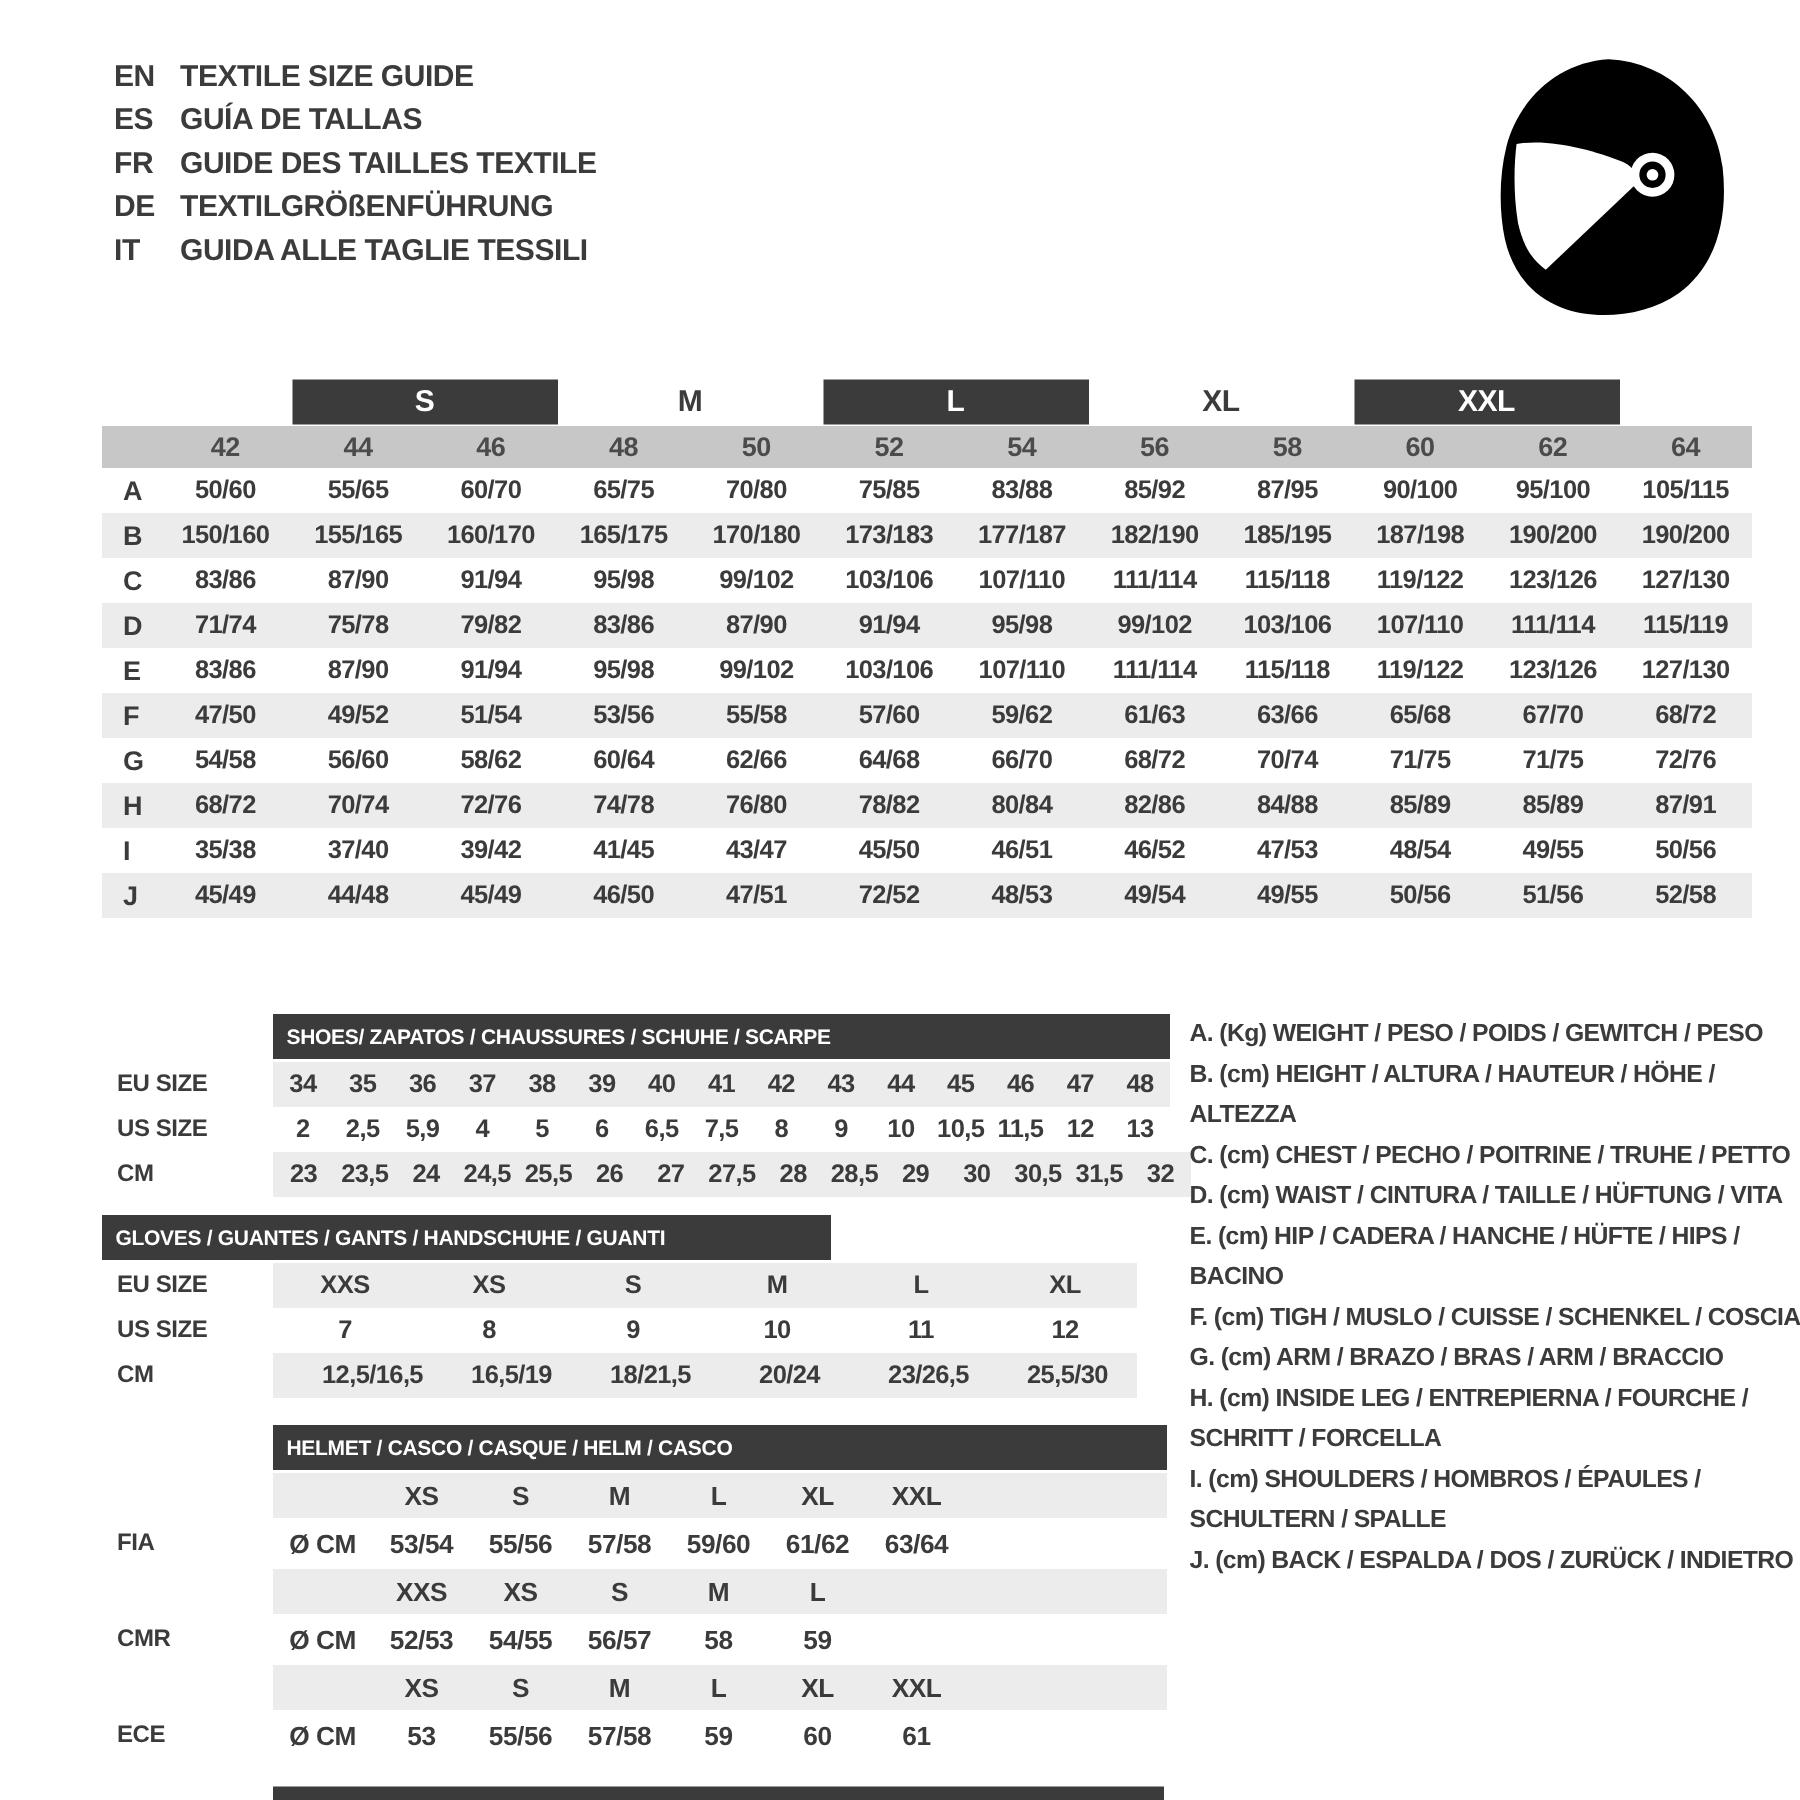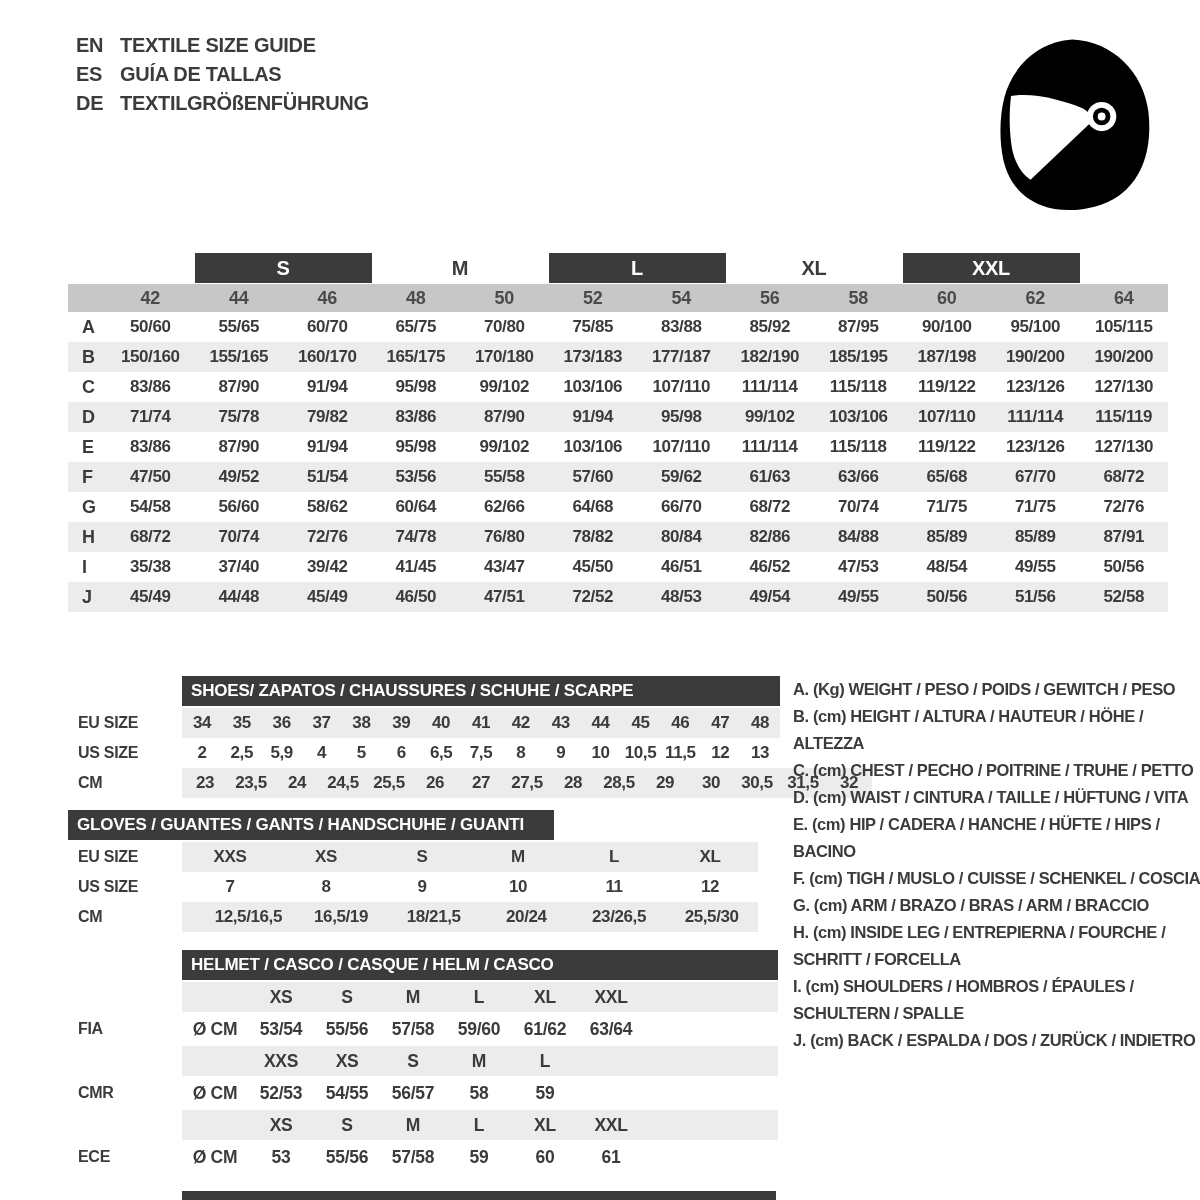--- a/index.html
+++ b/index.html
@@ -2,21 +2,21 @@
 <html><head>
 <meta charset="utf-8">
 <style>
   *{box-sizing:border-box;}
   html,body{margin:0;padding:0;background:#fff;}
   #page{position:relative;width:1200px;height:1200px;background:#fff;overflow:hidden;
         font-family:"Liberation Sans",sans-serif;color:#3b3b3b;font-weight:bold;}
 
   
   .lang-block{position:absolute;left:76px;top:34px;}
-  .lang-row{display:flex;align-items:flex-start;height:29px;}
+  .lang-row{display:flex;align-items:flex-end;height:29px;}
   .lang-code{width:44px;font-size:20px;letter-spacing:-0.3px;}
   .lang-title{font-size:20px;letter-spacing:-0.3px;white-space:nowrap;}
 
   
   .helmet-icon{position:absolute;left:972px;top:22px;width:195px;height:190px;}
 
   
   .main-table{position:absolute;left:68px;top:253px;width:1100px;}
   .grid13{display:grid;grid-template-columns:38px repeat(12,1fr);}
   .size-band{height:30px;}
@@ -24,21 +24,21 @@
   .size-group.boxed{background:#3b3b3b;color:#fff;}
   .num-band{height:28px;background:#c7c7c7;margin-top:1px;align-items:center;}
   .num-cell{text-align:center;font-size:18px;color:#4b4b4b;letter-spacing:-0.3px;}
   .trow{height:30px;align-items:center;}
   .trow.striped{background:#ececec;}
   .trow-label{font-size:18px;padding-left:14px;}
   .tcell{text-align:center;font-size:17px;letter-spacing:-0.4px;white-space:nowrap;}
 
   
   .bar{height:30px;background:#3b3b3b;color:#fff;display:flex;align-items:center;
-       font-size:17px;letter-spacing:-0.2px;padding-left:9px;white-space:nowrap;}
+       font-size:14px;letter-spacing:-0.2px;padding-left:9px;white-space:nowrap;}
 
   .shoes{position:absolute;left:68px;top:676px;width:712px;}
   .gloves{position:absolute;left:68px;top:810px;width:712px;}
   .helm{position:absolute;left:68px;top:950px;width:712px;}
   .shoes .bar{margin-left:114px;width:598px;}
   .gloves .bar{width:486px;}
   .helm .bar{margin-left:114px;width:596px;}
   .rows-wrap{margin-top:2px;}
 
   .lrow{position:relative;height:30px;}
@@ -68,22 +68,30 @@
   <div class="lang-block">
       <div class="lang-row">
         <span class="lang-code">EN</span>
         <span class="lang-title">TEXTILE SIZE GUIDE</span>
       </div>
       <div class="lang-row">
         <span class="lang-code">ES</span>
         <span class="lang-title">GUÍA DE TALLAS</span>
       </div>
       <div class="lang-row">
+        <span class="lang-code">FR</span>
+        <span class="lang-title">GUIDE DES TAILLES TEXTILE</span>
+      </div>
+      <div class="lang-row">
         <span class="lang-code">DE</span>
         <span class="lang-title">TEXTILGRÖßENFÜHRUNG</span>
+      </div>
+      <div class="lang-row">
+        <span class="lang-code">IT</span>
+        <span class="lang-title">GUIDA ALLE TAGLIE TESSILI</span>
       </div>
     </div>
 
   <div class="helmet-icon">
     <svg viewBox="0 0 200 195" width="100%" height="100%">
       <path d="M103 18 C145 20 176 52 181 92 C185 128 176 160 151 178 C128 194 94 197 71 188 C50 180 37 163 32 141 C28 122 28 98 33 78 C41 46 68 20 103 18 Z" fill="#000000"></path>
       <path d="M40 76 C62 72 92 80 112 88 C121 92 124 98 120 105 L60 162 C50 155 44 144 41 130 C38 112 38 92 40 76 Z" fill="#ffffff"></path>
       <circle cx="133" cy="97" r="15" fill="#ffffff"></circle>
       <circle cx="133" cy="97" r="9" fill="#000000"></circle>
       <circle cx="133" cy="97" r="4" fill="#ffffff"></circle>
@@ -307,21 +315,21 @@
             <div class="lcell">9</div>
             <div class="lcell">10</div>
             <div class="lcell">10,5</div>
             <div class="lcell">11,5</div>
             <div class="lcell">12</div>
             <div class="lcell">13</div>
           </div>
         </div>
         <div class="lrow">
           <div class="lrow-label">CM</div>
-          <div class="lrow-band striped" style="width: 690px; grid-template-columns: repeat(15, 1fr);">
+          <div class="lrow-band striped" style="width: 612px; grid-template-columns: repeat(15, 1fr);">
             <div class="lcell">23</div>
             <div class="lcell">23,5</div>
             <div class="lcell">24</div>
             <div class="lcell">24,5</div>
             <div class="lcell">25,5</div>
             <div class="lcell">26</div>
             <div class="lcell">27</div>
             <div class="lcell">27,5</div>
             <div class="lcell">28</div>
             <div class="lcell">28,5</div>

